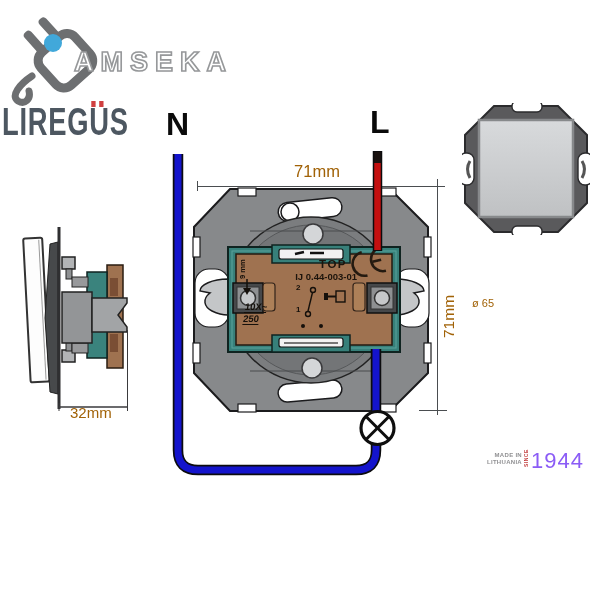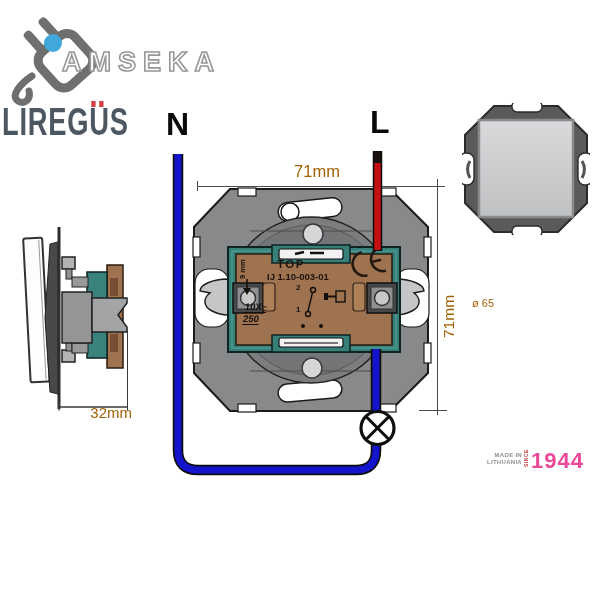--- a/index.html
+++ b/index.html
@@ -1,43 +1,43 @@
 <!DOCTYPE html>
 <html><head>
 <meta charset="utf-8">
 <style>
   html,body{margin:0;padding:0;}
   body{width:600px;height:600px;position:relative;background:#fff;overflow:hidden;
        font-family:"Liberation Sans","DejaVu Sans",sans-serif;}
   .abs{position:absolute;}
   
-  .amseka-text{left:62px;top:47px;font-size:27px;font-weight:700;letter-spacing:7px;
+  .amseka-text{left:74px;top:47px;font-size:27px;font-weight:700;letter-spacing:7px;
     color:#fff;-webkit-text-stroke:1.6px #96989a;text-shadow:0 0 1px #96989a;}
   .liregus{left:2px;top:101px;font-size:38px;font-weight:800;color:#4d5761;
     transform:scaleX(0.72);transform-origin:left top;letter-spacing:1px;white-space:nowrap;}
   .uwrap{position:relative;display:inline-block;}
   .umlaut{position:absolute;left:2px;top:0px;width:22px;height:7px;}
   .umlaut i{position:absolute;top:0;width:6px;height:6px;background:#d04040;}
   .umlaut i.d1{left:1px;} .umlaut i.d2{left:12px;}
   
   .wire-label{font-size:32px;font-weight:700;color:#0a0a0a;}
   
   .dline{background:#4a4d50;}
   .dim-text{color:#a16207;font-size:16px;}
   .vert-text{writing-mode:vertical-rl;transform:rotate(180deg);}
   
-  .mech-txt{color:#1c140c;text-align:left;}
+  .mech-txt{color:#1c140c;text-align:right;}
   .strip-label{writing-mode:vertical-rl;transform:rotate(180deg);font-size:7.5px;font-weight:700;color:#15100b;}
   .rating{font-size:9.5px;font-weight:700;color:#15100b;transform:skewX(-8deg);line-height:11px;}
   .rating span{display:inline-block;border-bottom:1.5px solid #15100b;}
   .tnum{font-size:8px;font-weight:700;color:#15100b;}
   
   .madein{font-size:6px;font-weight:700;color:#909092;text-align:right;line-height:7px;letter-spacing:0.3px;}
   .since{writing-mode:vertical-rl;transform:rotate(180deg);font-size:5px;font-weight:700;color:#c23b3b;letter-spacing:0.5px;}
-  .year{font-size:22px;color:#ec4899;letter-spacing:1px;font-weight:bold;}
+  .year{font-size:22px;color:#8b5cf6;letter-spacing:1px;}
   svg{display:block;}
 </style>
 </head>
 <body>
 
 <div class="abs" style="left:6px;top:2px;width:110px;height:105px;">
   <svg width="110" height="105" viewBox="0 0 110 105">
     <g transform="rotate(-42 52 52)">
       <rect x="30" y="40" width="46" height="44" rx="11" fill="none" stroke="#6d6f71" stroke-width="9"></rect>
       <rect x="38" y="14" width="9" height="28" rx="4" fill="#6d6f71"></rect>
@@ -84,21 +84,21 @@
     <rect x="96" y="112" width="8" height="18" fill="#7a4e34"></rect>
     <rect x="58" y="55" width="16" height="10" fill="#98999b" stroke="#222"></rect>
     <rect x="58" y="121" width="16" height="10" fill="#98999b" stroke="#222"></rect>
     <rect x="48" y="70" width="30" height="51" fill="#939597" stroke="#222" stroke-width="1.5"></rect>
     <polygon points="78,76 113,76 113,81 104,93 113,105 113,110 78,110" fill="#a2a4a6" stroke="#222" stroke-width="1.5"></polygon>
     <line x1="45" y1="185" x2="114" y2="185" stroke="#3a3a3c" stroke-width="1.5"></line>
     <line x1="113.5" y1="108" x2="113.5" y2="189" stroke="#3a3a3c" stroke-width="1"></line>
     <line x1="45" y1="181" x2="45" y2="189" stroke="#3a3a3c" stroke-width="1"></line>
   </svg>
 </div>
-<div class="abs dim-text" style="left:70px;top:404px;width:62px;text-align:right;font-size:15px;">32mm</div>
+<div class="abs dim-text" style="left:70px;top:404px;width:62px;text-align:left;font-size:15px;">32mm</div>
 
 <div class="abs" style="left:192px;top:187px;width:240px;height:226px;">
   <svg width="240" height="226" viewBox="0 0 240 226">
     <path d="M 38 2 L 198 2 L 236 40 L 236 186 L 198 224 L 38 224 L 2 186 L 2 40 Z" fill="#87898b" stroke="#1b1b1d" stroke-width="2"></path>
 
     <rect x="46" y="1" width="18" height="8" fill="#fff" stroke="#1b1b1d" stroke-width="1.2"></rect>
     <rect x="186" y="1" width="18" height="8" fill="#fff" stroke="#1b1b1d" stroke-width="1.2"></rect>
     <rect x="46" y="217" width="18" height="8" fill="#fff" stroke="#1b1b1d" stroke-width="1.2"></rect>
     <rect x="186" y="217" width="18" height="8" fill="#fff" stroke="#1b1b1d" stroke-width="1.2"></rect>
     <rect x="1" y="50" width="7" height="20" fill="#fff" stroke="#1b1b1d" stroke-width="1.2"></rect>
@@ -167,21 +167,21 @@
     </g>
 
     <g transform="rotate(-14 176 78)">
       <path d="M 173 64 A 12 12 0 1 0 173 88" fill="none" stroke="#241a10" stroke-width="2.6"></path>
       <path d="M 192 64 A 12 12 0 1 0 192 88" fill="none" stroke="#241a10" stroke-width="2.6"></path>
       <line x1="181" y1="76" x2="190" y2="76" stroke="#241a10" stroke-width="2.6"></line>
     </g>
   </svg>
 
   <div class="abs mech-txt" style="left:85px;top:71px;width:70px;font-size:11.5px;font-weight:700;letter-spacing:1.5px;">TOP</div>
-  <div class="abs mech-txt" style="left:75px;top:84px;width:90px;font-size:9.5px;font-weight:700;">IJ 1.10-003-01</div>
+  <div class="abs mech-txt" style="left:75px;top:84px;width:90px;font-size:9.5px;font-weight:700;">IJ 0.44-003-01</div>
   <div class="abs strip-label" style="left:46px;top:60px;height:32px;">9 mm</div>
   <div class="abs rating" style="left:52px;top:114px;"><span>10X~</span><br><span>250</span></div>
   <div class="abs tnum" style="left:104px;top:96px;">2</div>
   <div class="abs tnum" style="left:104px;top:118px;">1</div>
 </div>
 
 <div class="abs" style="left:462px;top:103px;width:128px;height:132px;">
   <svg width="128" height="132" viewBox="0 0 128 132">
     <defs>
       <linearGradient id="rockergrad" x1="0" y1="0" x2="0" y2="1">

